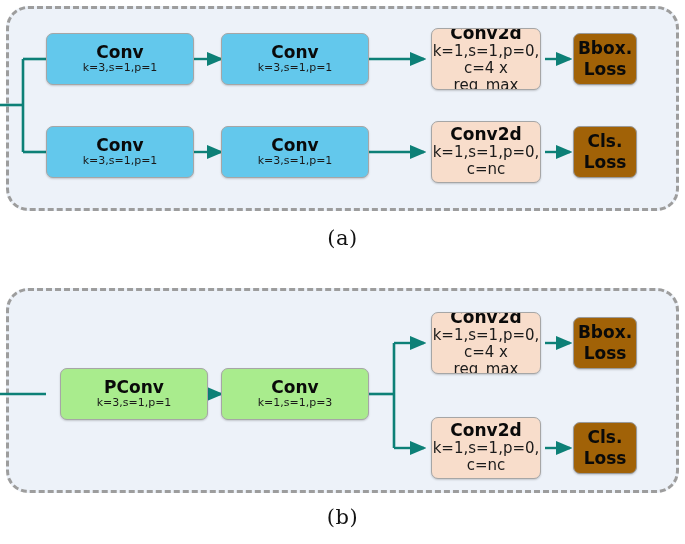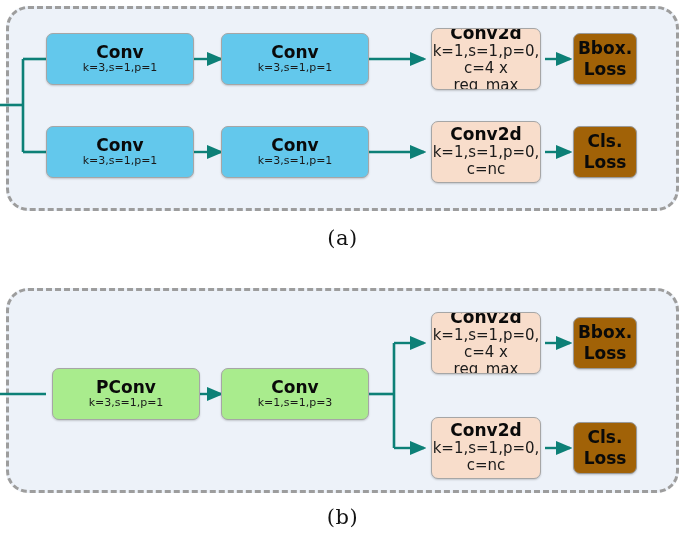--- a/index.html
+++ b/index.html
@@ -171,21 +171,21 @@
   </g>
   <g stroke="#0d8077" stroke-width="2.4" fill="none" marker-end="url(#arrowTeal)">
     <path d="M194,394 L221,394"></path>
     <path d="M394,343 L424,343"></path>
     <path d="M394,448 L424,448"></path>
     <path d="M545,343 L570,343"></path>
     <path d="M545,448 L570,448"></path>
   </g>
 </svg>
 
-<div class="node green conv-box" style="left:52px; top:368px;">
+<div class="node green conv-box" style="left:60px; top:368px;">
   <div class="title">PConv</div>
   <div class="sub">k=3,s=1,p=1</div>
 </div>
 
 <div class="node green conv-box" style="left:221px; top:368px;">
   <div class="title">Conv</div>
   <div class="sub">k=1,s=1,p=3</div>
 </div>
 
 <div class="node peach conv2d-box" style="left:431px; top:312px;">

